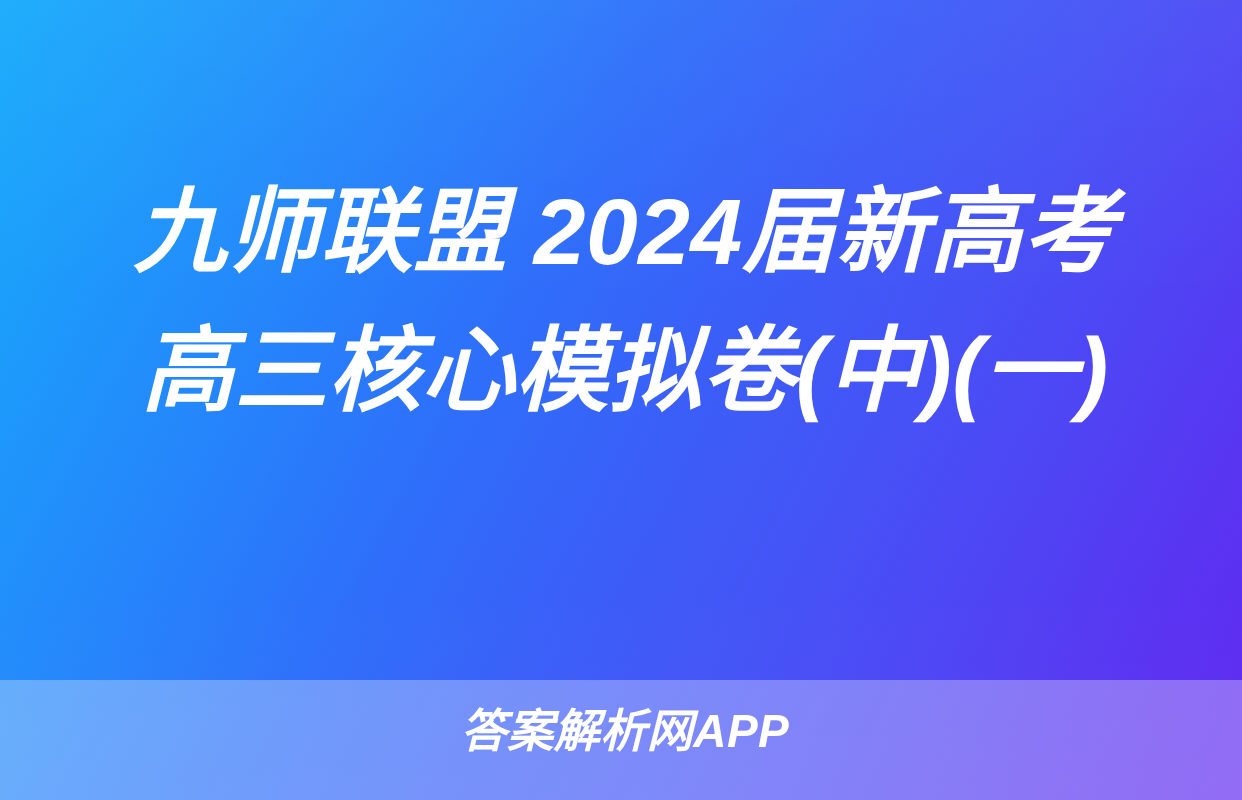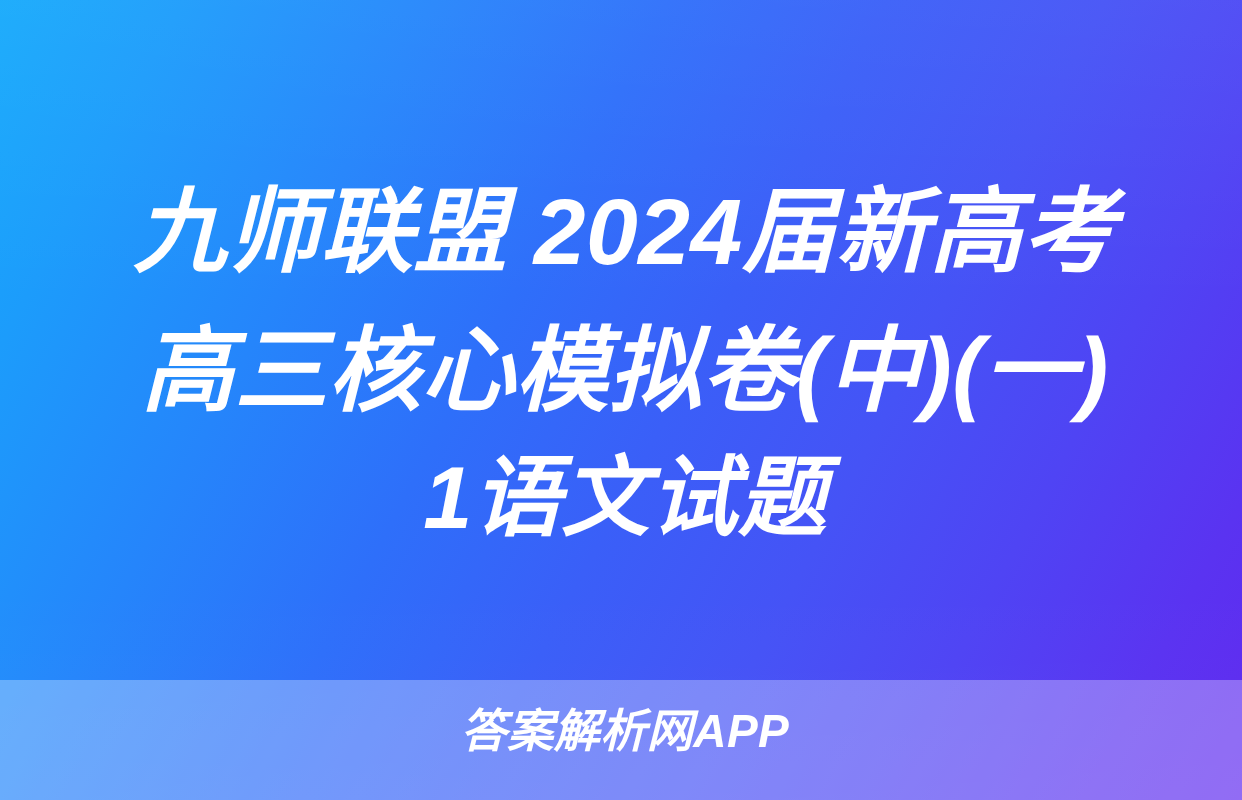--- a/index.html
+++ b/index.html
@@ -115,20 +115,19 @@
 
 <div id="stage">
 
   <div class="bg-gradient"></div>
 
   <div class="bg-sheen"></div>
 
   <div class="title-block">
     <span class="title-line l1">九师联盟 2024届新高考</span>
     <span class="title-line l2">高三核心模拟卷(中)(一)</span>
-    <span class="title-line l3">1语文试题</span>
   </div>
 
   <div class="footer-band"></div>
 
   <div class="watermark">答案解析网APP</div>
 
 </div>
 
 </body></html>

